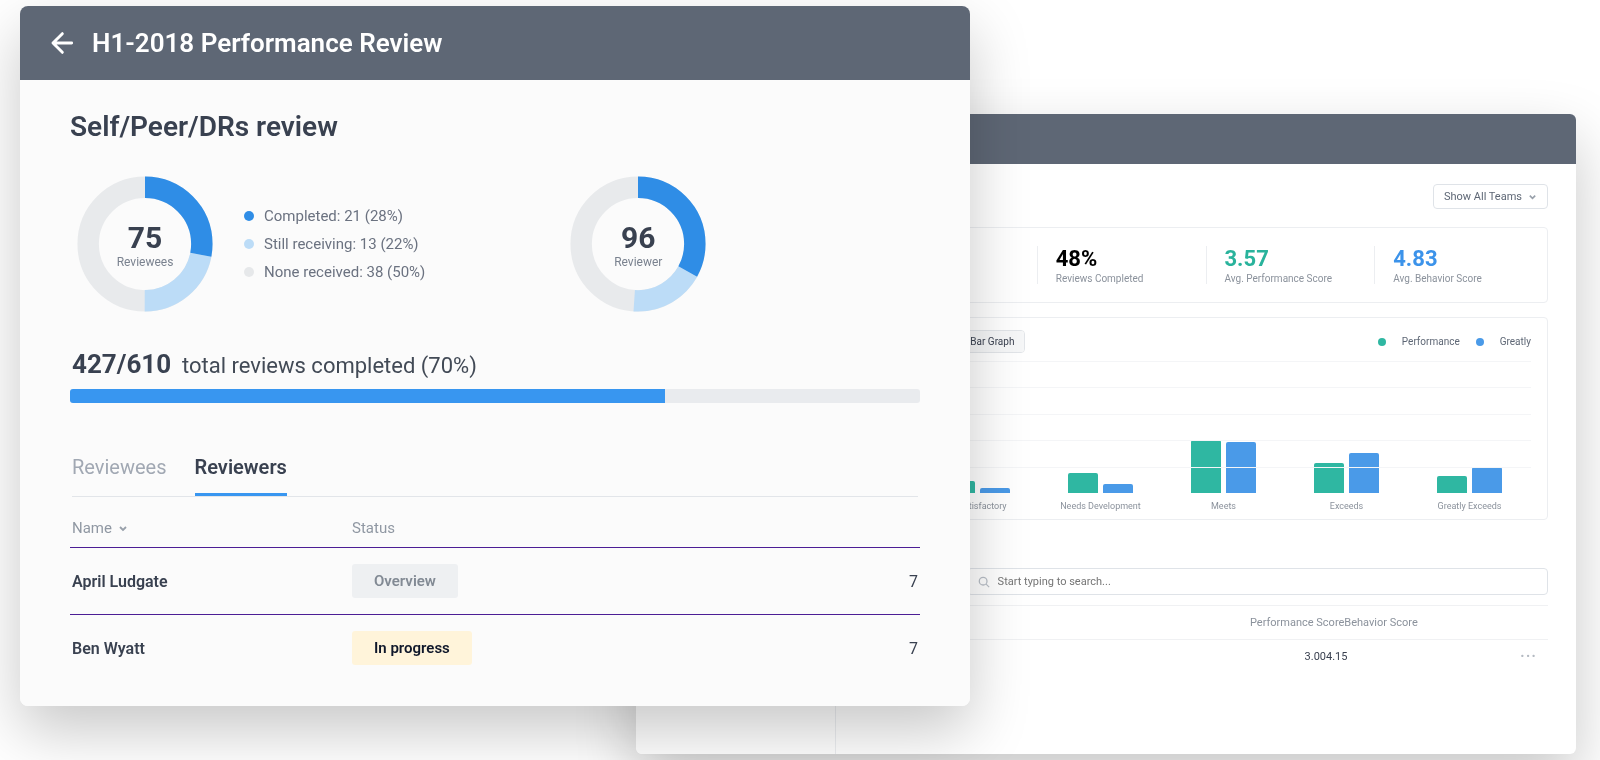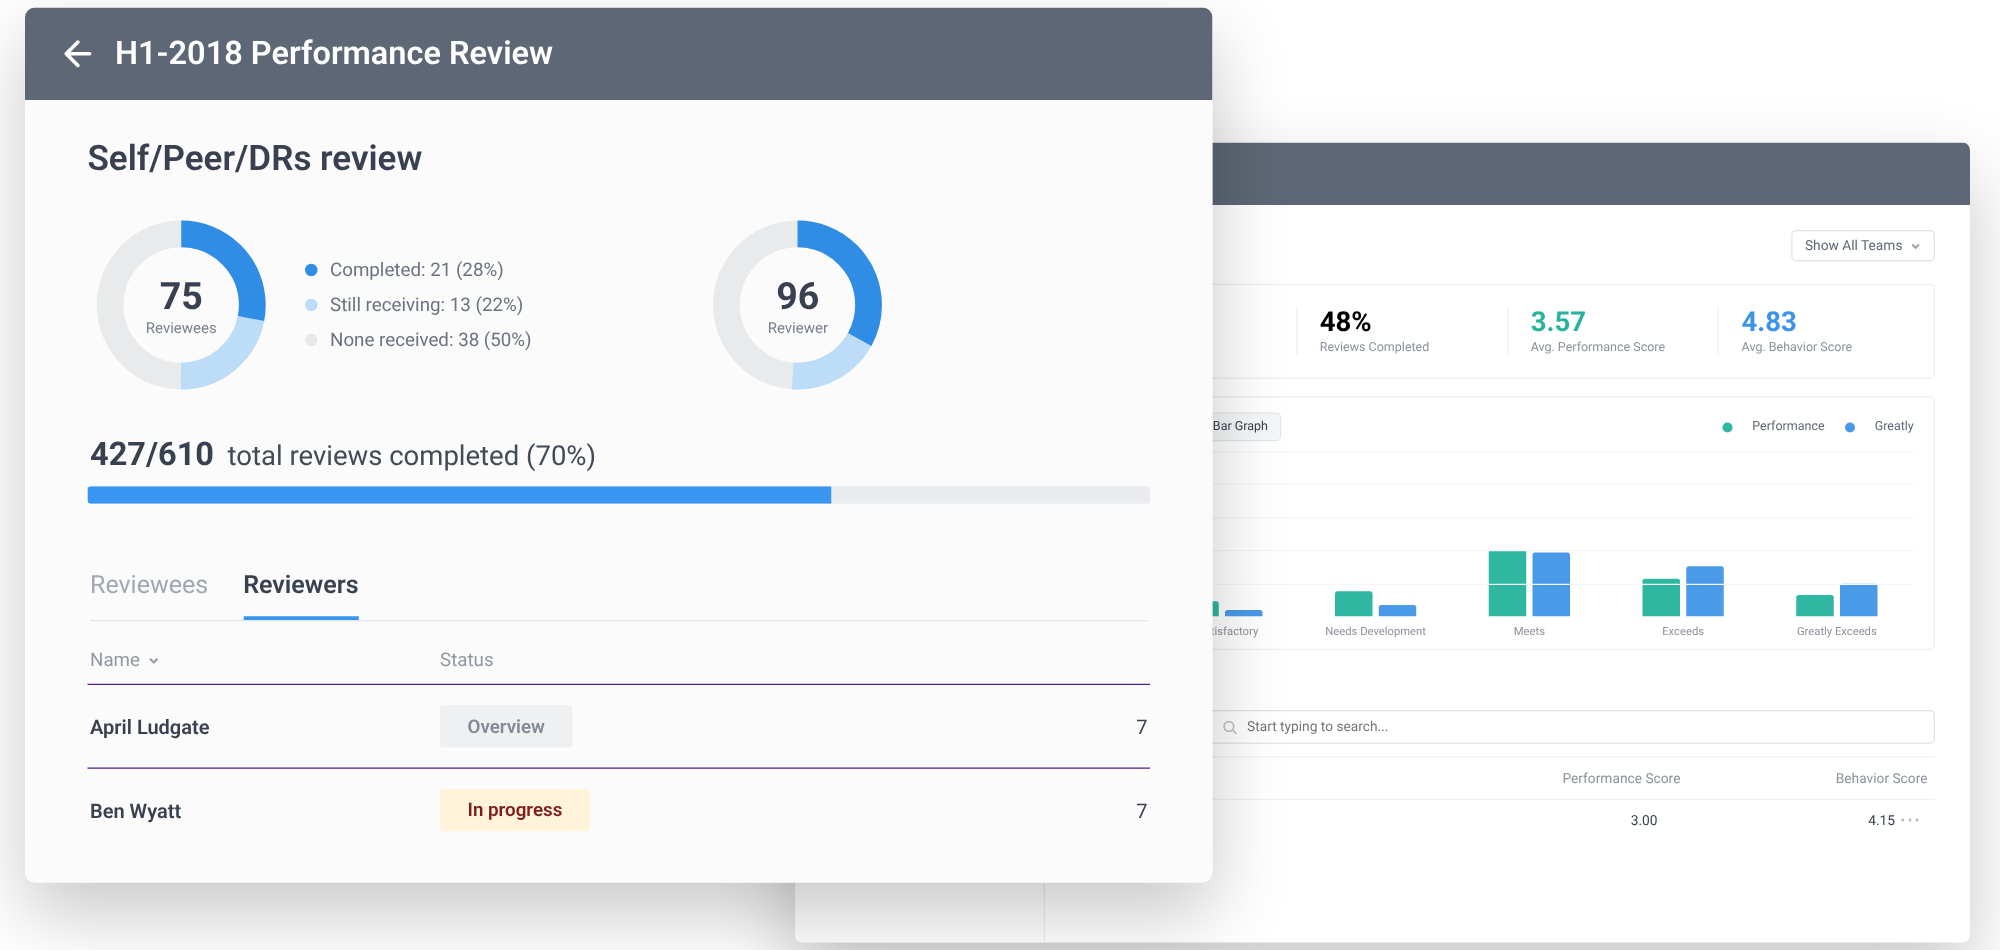--- a/index.html
+++ b/index.html
@@ -50,21 +50,21 @@
   .thead { display:flex; color:#9098a3; font-size:15px; margin:22px 2px 10px; }
   .thead .c1 { width:280px; display:flex; align-items:center; gap:6px;}
   .thead .c2 { flex:1; }
 
   .trow { display:flex; align-items:center; border-top:1px solid #4c1d95; padding:16px 2px; font-size:16px; color:#394150;}
   .trow .c1 { width:280px; font-weight:600; }
   .trow .c2 { flex:1; }
   .trow .c3 { width:60px; text-align:right;}
   .badge { display:inline-block; padding:8px 22px; border-radius:3px; font-weight:600; font-size:15px;}
   .badge.completed { background:#eef0f2; color:#828a94; }
-  .badge.inprog    { background:#fff4da; color:#7f1d1d; }
+  .badge.inprog    { background:#fff4da; color:#0f172a; }
 
   
   .panelB {
     position:absolute; left:636px; top:114px; width:940px; height:640px;
     background:#fff; border-radius:6px; box-shadow:0 25px 60px rgba(0,0,0,0.22);
     overflow:hidden; z-index:1;
   }
   .panelB .hdr {
     height:50px; background:#5e6775; color:#fff; display:flex; align-items:center; padding:0 16px; gap:16px;
   }
@@ -123,21 +123,21 @@
 
   .finalScores h5 { font-size:14px; font-weight:700; color:#2d3340; margin:6px 0 12px;}
   .fsControls { display:flex; gap:10px; margin-bottom:10px;}
   .filterBtn { border:1px solid #dfe3e8; border-radius:4px; padding:6px 10px; font-size:11px; color:#5e6775; display:flex; align-items:center; gap:8px; cursor:pointer;}
   .searchBox { flex:1; border:1px solid #dfe3e8; border-radius:4px; padding:6px 10px; font-size:11px; color:#9fa6b0; display:flex; align-items:center; gap:8px;}
   .searchBox input { border:none; outline:none; flex:1; font-size:11px; color:#444;}
   .fsHead, .fsRow { display:flex; align-items:center; font-size:11px; color:#8b929c; padding:10px 6px; border-top:1px solid #f0f1f3;}
   .fsHead { font-weight:400; }
   .fsHead .n, .fsRow .n { flex:1.4; display:flex; align-items:center; gap:10px;}
   .fsHead .p, .fsRow .p { flex:1; text-align:right;}
-  .fsHead .b, .fsRow .b { flex:1; text-align:right;}
+  .fsHead .b, .fsRow .b { flex:1; }
   .fsRow { color:#3a4150; }
   .fsRow .m { width:26px; text-align:center; color:#b4bac2; letter-spacing:2px; cursor:pointer; }
   .cb { width:12px; height:12px; border:1px solid #cfd4da; border-radius:2px;}
 
   svg.arrow path{stroke:#fff; stroke-width:2.5; fill:none; stroke-linecap:round; stroke-linejoin:round;}
   svg.check path{stroke:#cfd4da; stroke-width:2.2; fill:none; stroke-linecap:round; stroke-linejoin:round;}
   svg.caret path{stroke:#98a0aa; stroke-width:1.8; fill:none;}
   svg.mag circle{stroke:#b9bfc7; stroke-width:1.5; fill:none;}
   svg.mag line{stroke:#b9bfc7; stroke-width:1.5;}
   svg.funnel path{stroke:#8b929c; stroke-width:1.5; fill:none; stroke-linejoin:round;}

